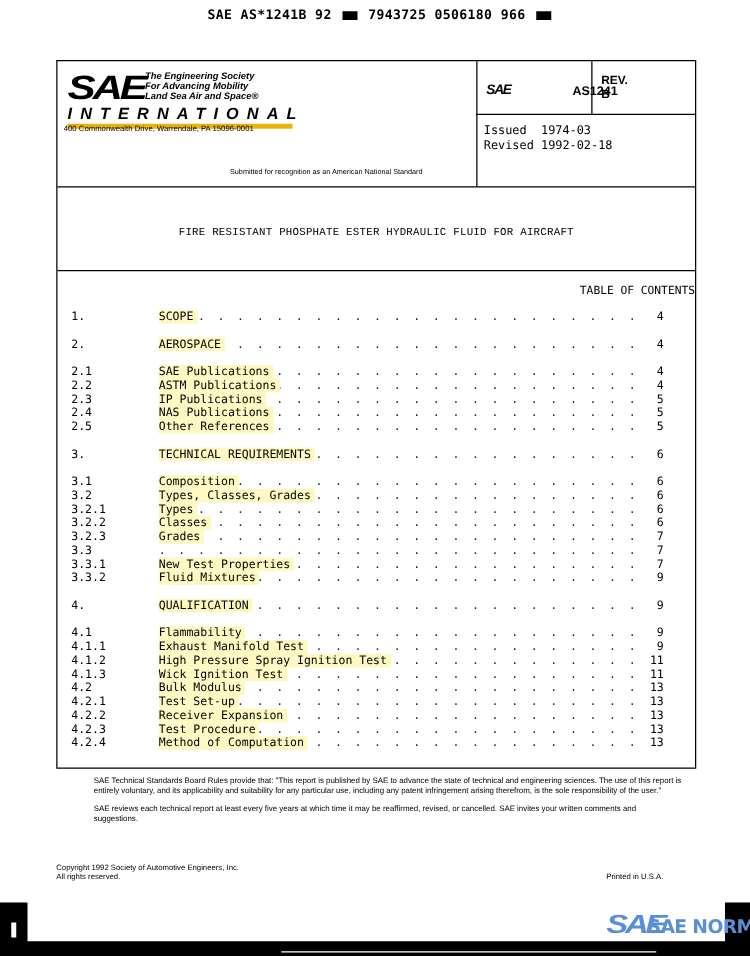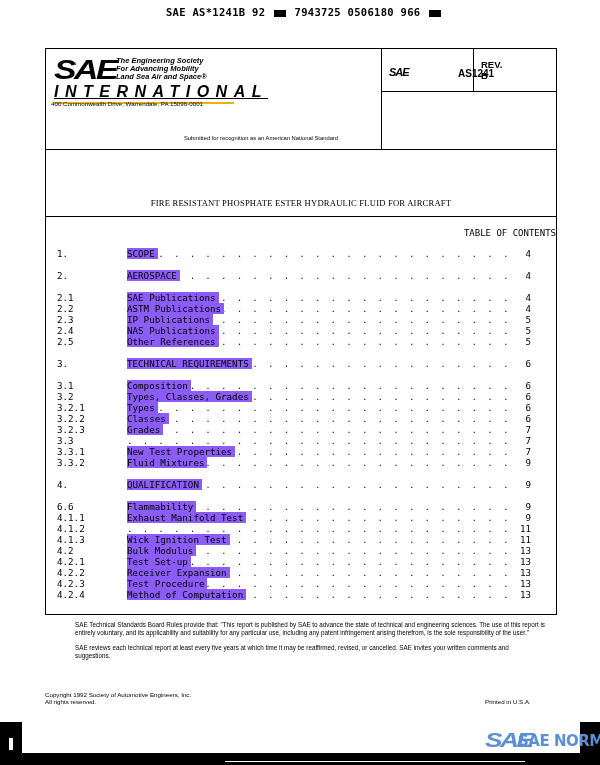--- a/index.html
+++ b/index.html
@@ -14,38 +14,38 @@
     .topcode .blk { display: inline-block; width: 12px; height: 7px; background: #000; vertical-align: middle; margin: 0 2px; }
     .frame {
       position: absolute; left: 45px; top: 48px; width: 512px; height: 567px;
       border: 1.5px solid #000; box-sizing: border-box;
     }
     .hdr-left { position: absolute; left: 0; top: 0; width: 335px; height: 100px; border-right: 1.5px solid #000; }
     .hdr-right { position: absolute; left: 335px; top: 0; right: 0; height: 100px; }
     .logo-block { position: absolute; left: 8px; top: 8px; width: 185px; }
     .sae-big { font-family: "Liberation Sans", sans-serif; font-weight: bold; font-style: italic; font-size: 27px; letter-spacing: -2px; line-height: 26px; display: inline-block; transform: scaleX(1.25); transform-origin: left; }
     .tagline { position: absolute; left: 62px; top: 0; font-style: italic; font-size: 7.5px; line-height: 8px; font-weight: bold; }
-    .intl { position: absolute; left: 0; top: 26px; font-style: italic; font-weight: bold; font-size: 16px; letter-spacing: 6.5px; border-bottom: 2px solid #eab308; width: 180px; padding-bottom: 1px; text-decoration: underline; }
+    .intl { position: absolute; left: 0; top: 26px; font-style: italic; font-weight: bold; font-size: 13px; letter-spacing: 6.5px; border-bottom: 4px solid #eab308; width: 180px; padding-bottom: 1px; }
     .addr { position: absolute; left: -3px; top: 43px; font-size: 6.2px; white-space: nowrap; }
     .aero { position: absolute; left: 213px; top: 10px; font-weight: bold; font-size: 17px; line-height: 19px; }
     .submitted { position: absolute; left: 138px; top: 86px; font-size: 5.8px; white-space: nowrap; }
     .docnum-row { position: absolute; left: 0; top: 0; right: 0; height: 42px; border-bottom: 1.5px solid #000; }
     .docnum-cell { position: absolute; left: 0; top: 0; width: 92px; height: 42px; border-right: 1.5px solid #000; }
     .sae-small { position: absolute; left: 8px; top: 17px; font-weight: bold; font-style: italic; font-size: 11px; letter-spacing: -1px; }
     .asnum { position: absolute; left: 41px; top: 19px; font-weight: bold; font-size: 10px; margin-left: 36px; }
     .rev { position: absolute; left: 100px; top: 10px; font-weight: bold; font-size: 9.5px; line-height: 11px; text-align: left; width: 22px; }
     .dates { position: absolute; left: 6px; top: 50px; font-family: "DejaVu Sans Mono", monospace; font-size: 9.5px; line-height: 11.5px; white-space: pre; }
     .title-band { position: absolute; left: 0; top: 100px; right: 0; height: 66px; border-top: 1.5px solid #000; border-bottom: 1.5px solid #000; }
-    .doc-title { position: absolute; left: 0; right: 0; top: 48px; text-align: center; font-family: Liberation Serif, serif; font-size: 8.6px; letter-spacing: 0.2px; }
+    .doc-title { position: absolute; left: 0; right: 0; top: 31px; text-align: center; font-family: Liberation Mono, monospace; font-size: 8.6px; letter-spacing: 0.2px; }
     .toc-title { position: absolute; left: 0; right: 0; top: 179px; text-align: right; font-family: "DejaVu Sans Mono", monospace; font-size: 9px; }
     .toc { position: absolute; left: 11px; top: 199px; width: 474px; font-family: "DejaVu Sans Mono", monospace; font-size: 9.2px; }
     .toc-row { position: relative; height: 11px; line-height: 11px; white-space: nowrap; }
     .toc-row.gap { margin-top: 11px; }
     .toc-num { position: absolute; left: 0; top: 0; }
-    .toc-label { position: absolute; left: 70px; top: 0; background: #8b5cf6; padding-right: 3px; }
+    .toc-label { position: absolute; left: 70px; top: 0; background: #fef9c3; padding-right: 3px; }
     .toc-dots { position: absolute; left: 70px; right: 14px; top: 0; overflow: hidden; letter-spacing: 2.3px; color: #222; }
     .toc-page { position: absolute; right: 0; top: 0; text-align: right; }
     .legal { position: absolute; left: 75px; top: 621px; width: 470px; font-size: 6.3px; line-height: 7.6px; }
     .legal p { margin: 0 0 8px 0; }
     .copyright { position: absolute; left: 45px; top: 691px; font-size: 6.2px; line-height: 7px; }
     .printed { position: absolute; left: 485px; top: 698px; font-size: 6.2px; }
     .bottom-bar { position: absolute; left: 0; top: 722px; width: 600px; height: 43px; }
     .bb-left { position: absolute; left: 0; top: 0; width: 22px; height: 43px; background: #000; }
     .bb-left .nub { position: absolute; left: 9px; top: 16px; width: 4px; height: 12px; background: #fff; }
     .bb-right { position: absolute; left: 580px; top: 0; width: 20px; height: 43px; background: #000; }
@@ -86,20 +86,22 @@
     <div class="docnum-row">
       <div class="docnum-cell">
         <span class="sae-small">SAE</span>
         <span class="asnum">AS1241</span>
       </div>
       <div class="rev">
         <div>REV.</div>
         <div>B</div>
       </div>
     </div>
+    <div class="dates"><span>Issued</span>  <span>1974-03</span>
+<span>Revised</span> <span>1992-02-18</span></div>
   </div>
 
   <div class="title-band">
     <div class="doc-title">FIRE RESISTANT PHOSPHATE ESTER HYDRAULIC FLUID FOR AIRCRAFT</div>
   </div>
 
   <div class="toc-title">TABLE OF CONTENTS</div>
   <div class="toc" id="toc">
       <div class="toc-row">
         <span class="toc-num">1.</span>
@@ -196,34 +198,35 @@
         <span class="toc-label">Fluid Mixtures</span>
         <span class="toc-page">9</span>
       </div>
       <div class="toc-row gap">
         <span class="toc-num">4.</span>
         <span class="toc-dots"> . . . . . . . . . . . . . . . . . . . . . . . . . . . . . . . . . . . . . . . . . . . . . . . . . . . . . . . . . . . .</span>
         <span class="toc-label">QUALIFICATION</span>
         <span class="toc-page">9</span>
       </div>
       <div class="toc-row gap">
-        <span class="toc-num">6.6</span>
+        <span class="toc-num">4.1</span>
         <span class="toc-dots"> . . . . . . . . . . . . . . . . . . . . . . . . . . . . . . . . . . . . . . . . . . . . . . . . . . . . . . . . . . . .</span>
         <span class="toc-label">Flammability</span>
         <span class="toc-page">9</span>
       </div>
       <div class="toc-row">
         <span class="toc-num">4.1.1</span>
         <span class="toc-dots"> . . . . . . . . . . . . . . . . . . . . . . . . . . . . . . . . . . . . . . . . . . . . . . . . . . . . . . . . . . . .</span>
         <span class="toc-label">Exhaust Manifold Test</span>
         <span class="toc-page">9</span>
       </div>
       <div class="toc-row">
         <span class="toc-num">4.1.2</span>
         <span class="toc-dots"> . . . . . . . . . . . . . . . . . . . . . . . . . . . . . . . . . . . . . . . . . . . . . . . . . . . . . . . . . . . .</span>
+        <span class="toc-label">High Pressure Spray Ignition Test</span>
         <span class="toc-page">11</span>
       </div>
       <div class="toc-row">
         <span class="toc-num">4.1.3</span>
         <span class="toc-dots"> . . . . . . . . . . . . . . . . . . . . . . . . . . . . . . . . . . . . . . . . . . . . . . . . . . . . . . . . . . . .</span>
         <span class="toc-label">Wick Ignition Test</span>
         <span class="toc-page">11</span>
       </div>
       <div class="toc-row">
         <span class="toc-num">4.2</span>

